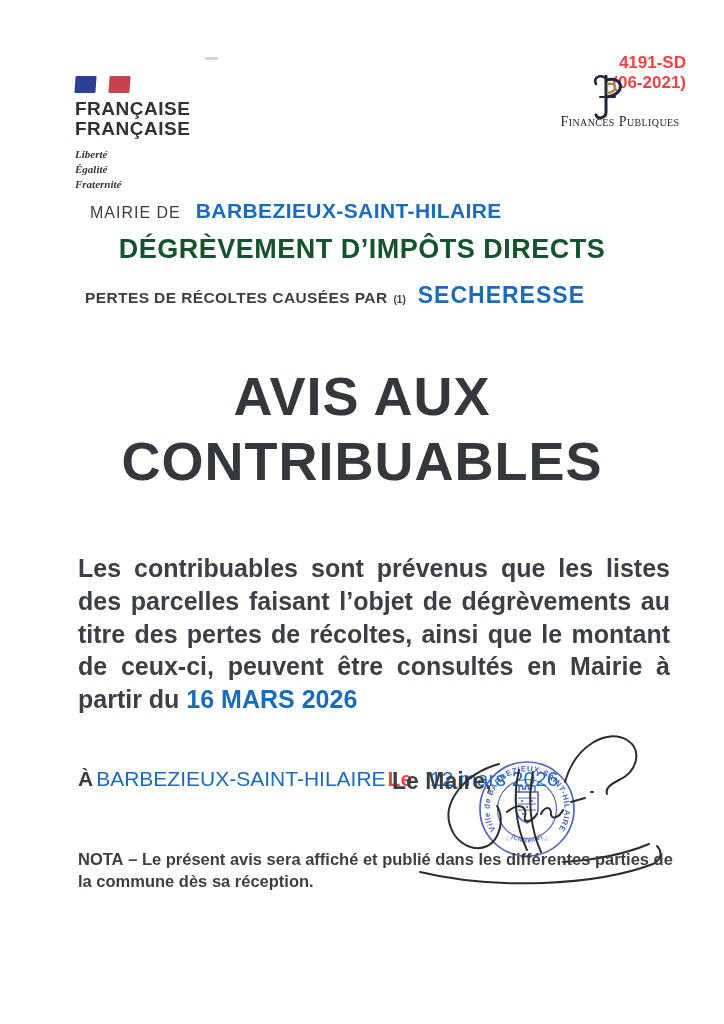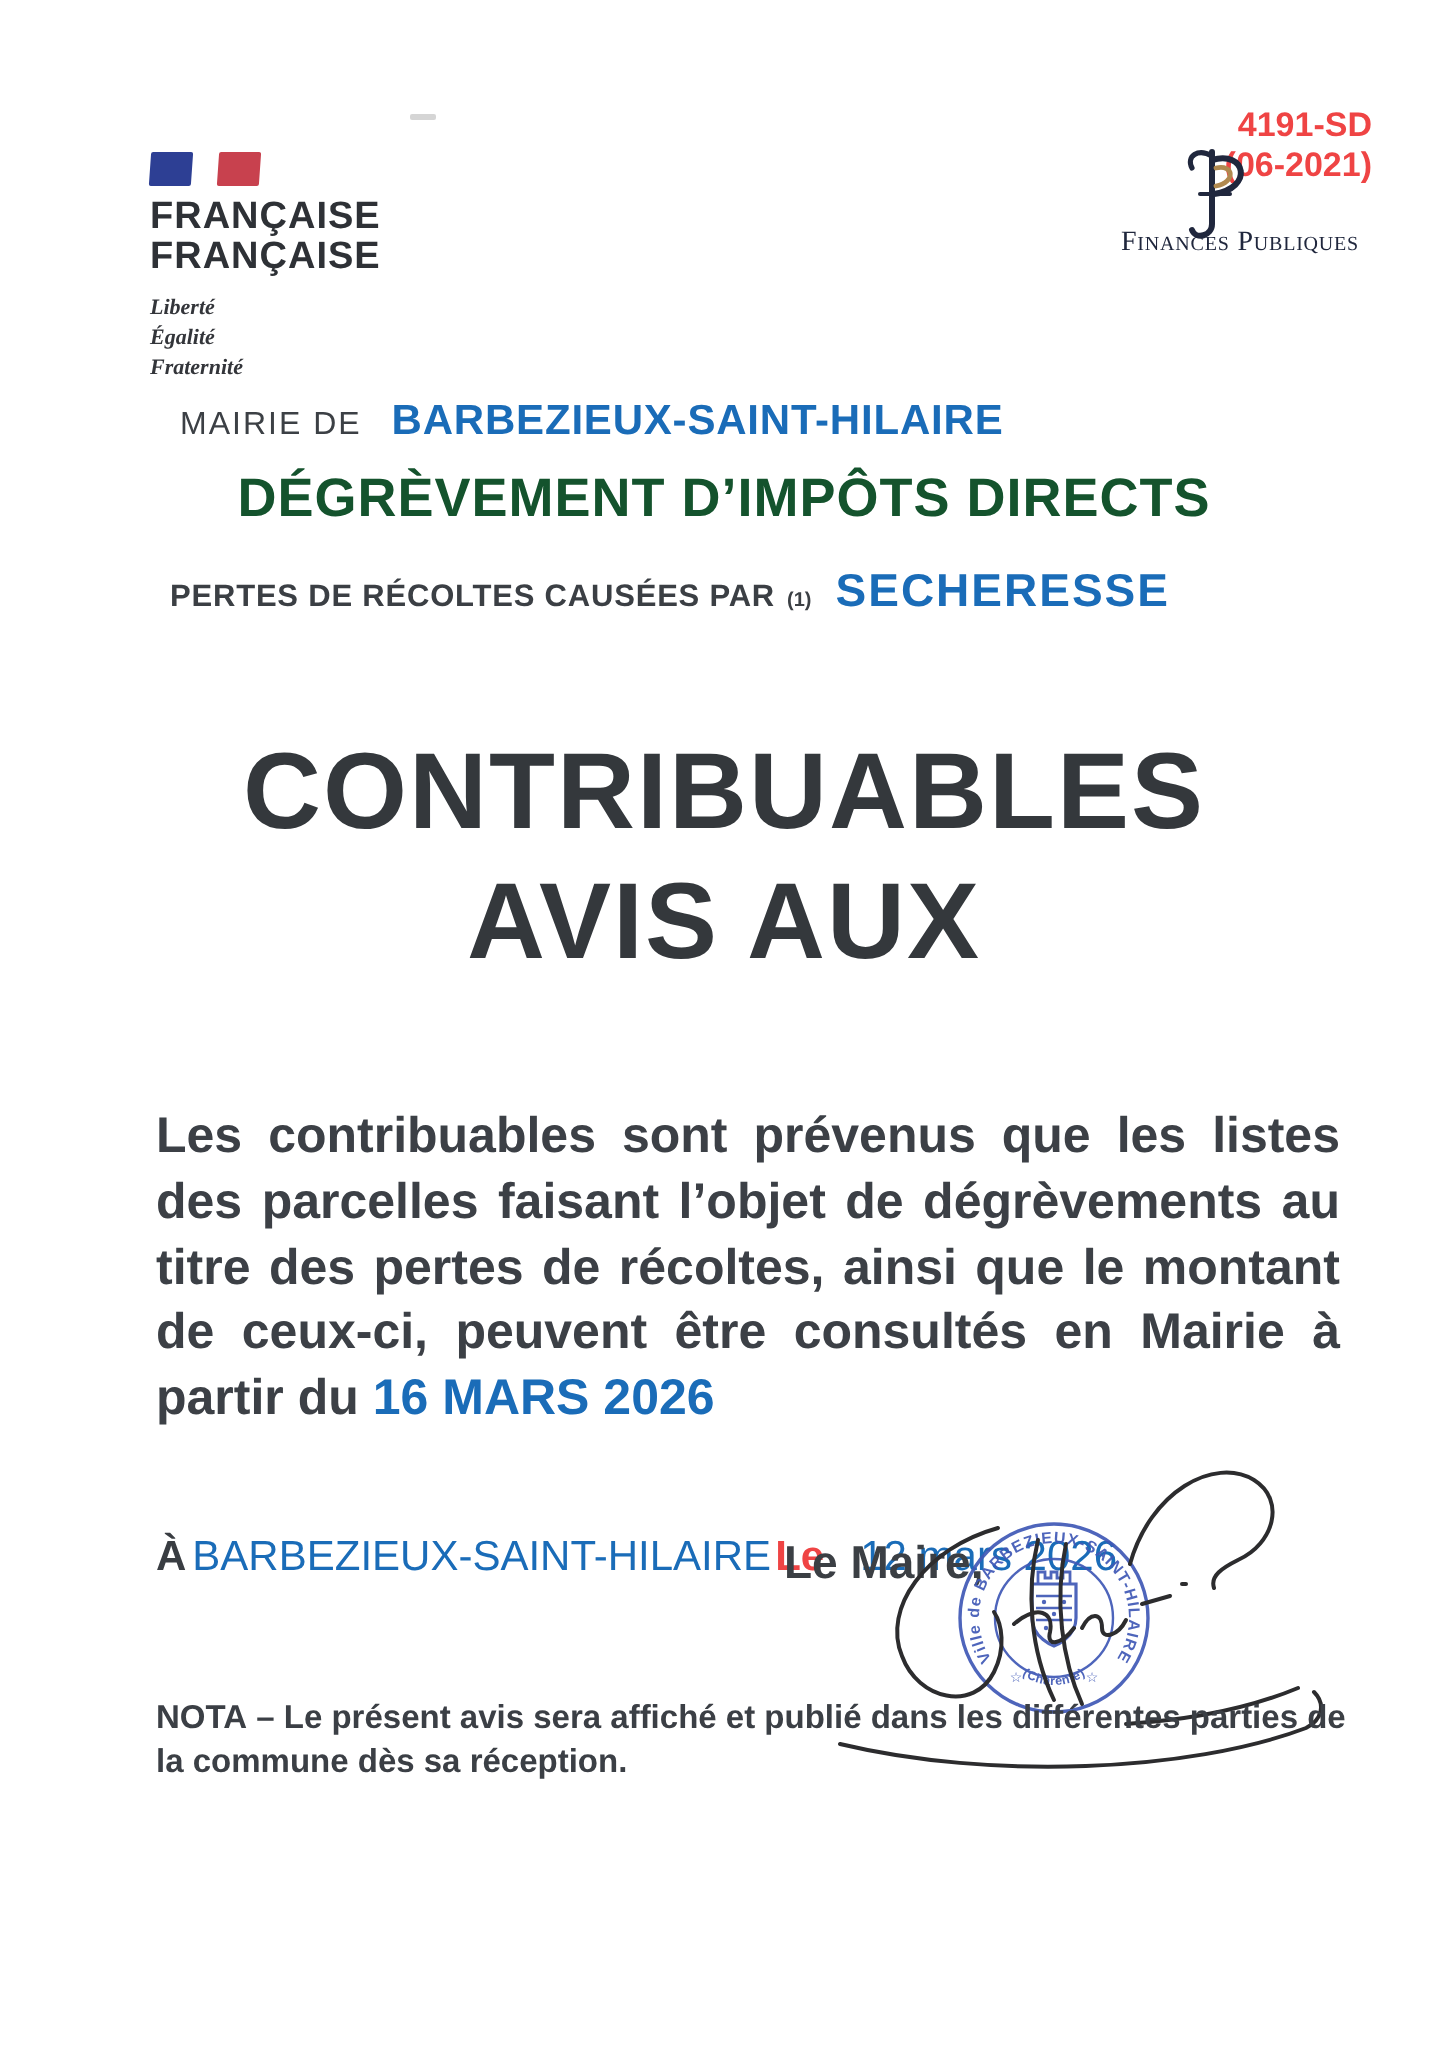--- a/index.html
+++ b/index.html
@@ -123,22 +123,22 @@
 
   <div class="abs subject">DÉGRÈVEMENT D’IMPÔTS DIRECTS</div>
 
   <div class="abs cause-row">
     <span class="cause-label">PERTES DE RÉCOLTES CAUSÉES PAR</span>
     <span class="cause-ref">(1)</span>
     <span class="cause-value">SECHERESSE</span>
   </div>
 
   <div class="abs main-title">
+    <div>AVIS AUX</div>
     <div>CONTRIBUABLES</div>
-    <div>AVIS AUX</div>
   </div>
 
   <p class="abs body-par">
     <span>Les contribuables sont prévenus que les listes des parcelles faisant l’objet de dégrèvements au titre des pertes de récoltes, ainsi que le montant de ceux-ci, peuvent être consultés en Mairie à partir du</span>
     <span class="blue">16 MARS 2026</span>
   </p>
 
   <div class="abs issued-row">
     <span class="issued-at">À</span>
     <span class="issued-place">BARBEZIEUX-SAINT-HILAIRE</span>

